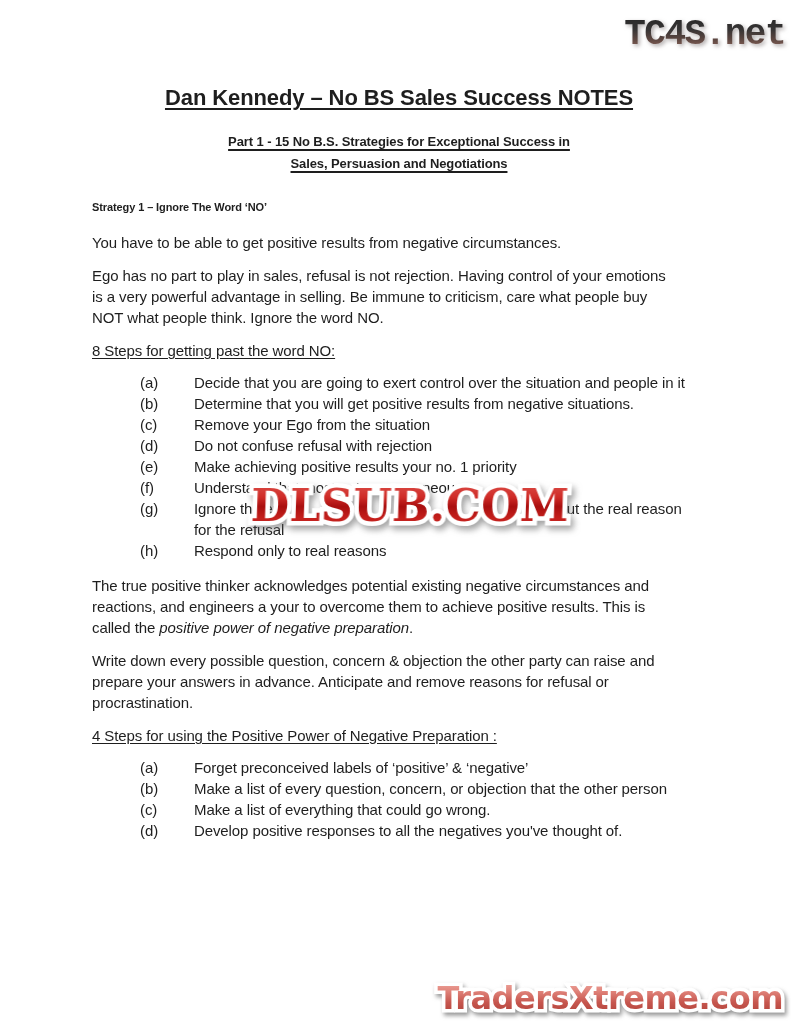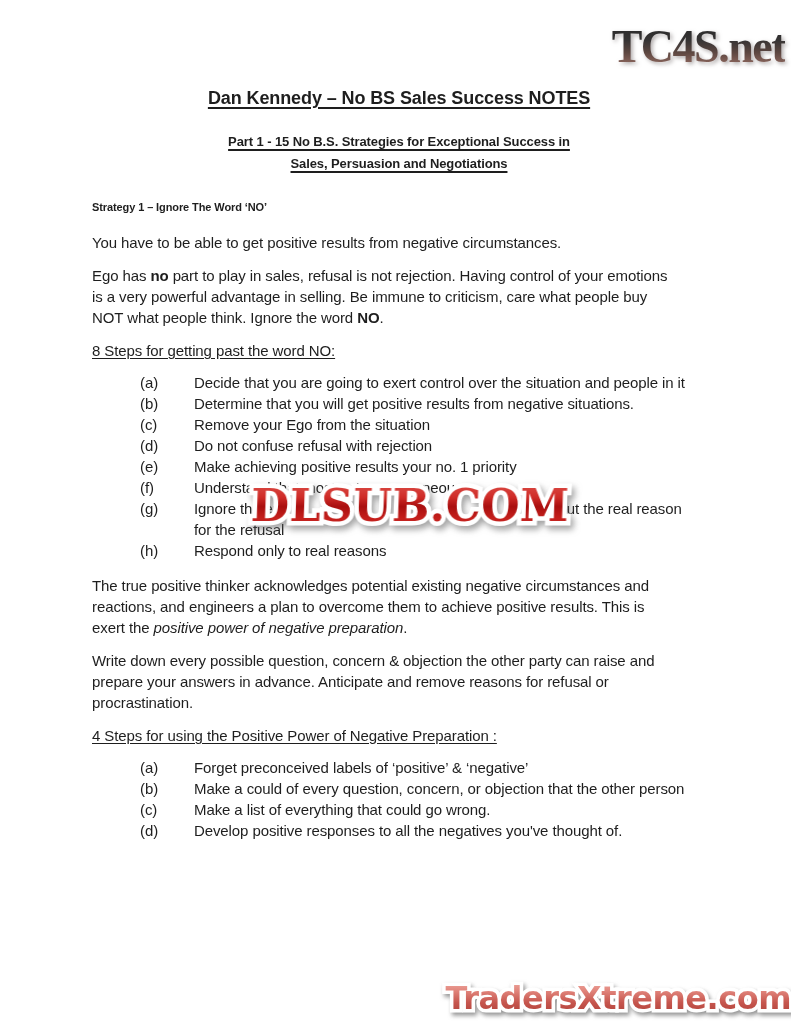--- a/index.html
+++ b/index.html
@@ -5,60 +5,60 @@
   html,body { margin:0; padding:0; background:#e8e8e8; }
   .page {
     position:relative; width:791px; height:1024px; margin:0 auto;
     background:#ffffff; overflow:hidden;
     font-family:"Liberation Sans", sans-serif; color:#1e1e1e;
   }
   .content {
     position:absolute; left:92px; top:86px; width:614px;
     font-size:15px; line-height:21px; letter-spacing:-0.1px;
   }
-  .doc-title { margin:0; text-align:center; font-size:18px; line-height:24px; font-weight:bold; }
+  .doc-title { margin:0; text-align:center; font-size:22px; line-height:24px; font-weight:bold; }
   .doc-title span, .subtitle span { text-decoration:underline; text-decoration-thickness:2px; text-underline-offset:3px; }
   .subtitle { margin:21px 0 0; text-align:center; font-size:13px; line-height:22px; font-weight:bold; }
   .strategy-heading { margin:22px 0 0; font-weight:bold; font-size:11px; line-height:21px; }
   .strategy-heading.second { margin-top:28px; }
   .para { margin:14px 0 0; }
   .para.tight { margin-top:12px; }
   .line { white-space:nowrap; }
   .list-heading { margin:12px 0 0; }
   .list-heading span { text-decoration:underline; text-underline-offset:2px; }
   ol.steps { list-style:none; margin:11px 0 0; padding:0 0 0 48px; }
   ol.steps li { display:flex; align-items:flex-start; }
   .marker { flex:0 0 30px; }
   .step-text { flex:1 1 auto;margin-left:24px; }
   .gap-spacer { display:inline-block; width:248px; height:1px; }
-  b { font-weight:bold; }
+  b { font-weight:normal; }
   i { font-style:italic; }
 
   
   .stamp { position:absolute; white-space:nowrap; line-height:1; }
   .stamp .outline { position:absolute; left:0; top:0; color:#ffffff; }
   .stamp .fill { position:relative; -webkit-background-clip:text; background-clip:text; color:transparent; }
 
   .tc4s {
-    top:24px; right:6px; font-size:46px; font-weight:bold; letter-spacing:-1.5px;
-    font-family:Liberation Serif, serif;
+    top:17px; right:6px; font-size:36px; font-weight:bold; letter-spacing:-1.5px;
+    font-family:Liberation Mono, monospace;
     filter:drop-shadow(2px 2px 2px rgba(110,100,100,0.55));
   }
   .tc4s .fill { background-image:linear-gradient(180deg,#272727 6%,#363434 38%,#5d4741 62%,#8c665d 85%,#9b766c 100%); }
 
   .dlsub {
     left:251px; top:484px; font-size:44px; font-weight:bold; letter-spacing:0.5px;
     font-family:"DejaVu Serif", serif; transform:skewX(-2deg);
     filter:drop-shadow(3px 4px 3px rgba(90,90,90,0.55));
   }
   .dlsub .outline { -webkit-text-stroke:9px #ffffff; }
   .dlsub .fill { background-image:linear-gradient(180deg,#dc4f49 4%,#cf2b27 34%,#a90f0f 52%,#c6201c 76%,#b01313 100%); }
 
   .traders {
-    right:0; bottom:10px; font-size:32px; font-weight:bold; letter-spacing:-0.5px;
+    right:8px; bottom:10px; font-size:32px; font-weight:bold; letter-spacing:-0.5px;
     font-family:"DejaVu Sans", sans-serif;
     filter:drop-shadow(2px 3px 2px rgba(80,80,80,0.6));
   }
   .traders .outline { -webkit-text-stroke:7px #ffffff; }
   .traders .fill { background-image:linear-gradient(180deg,#f0aba2 4%,#e0837a 32%,#c6564e 62%,#b4453d 88%,#ab3f38 100%); }
 </style>
 </head>
 <body>
 
 <div class="page">
@@ -126,43 +126,43 @@
       </li>
       <li>
           <span class="marker">(h)</span>
           <span class="step-text">Respond only to real reasons</span>
         </li>
     </ol>
 
 
     <div class="para">
       <div class="line">The true positive thinker acknowledges potential existing negative circumstances and</div>
-      <div class="line">reactions, and engineers a plan to overcome them to achieve positive results. This is</div>
-      <div class="line"><span>exert the </span><i>positive power of negative preparation</i><span>.</span></div>
+      <div class="line">reactions, and engineers a your to overcome them to achieve positive results. This is</div>
+      <div class="line"><span>called the </span><i>positive power of negative preparation</i><span>.</span></div>
     </div>
 
     <div class="para tight">
       <div class="line">Write down every possible question, concern &amp; objection the other party can raise and</div>
       <div class="line">prepare your answers in advance. Anticipate and remove reasons for refusal or</div>
       <div class="line">procrastination.</div>
     </div>
 
     <div class="list-heading">
       <span>4 Steps for using the Positive Power of Negative Preparation :</span>
     </div>
 
     <ol class="steps">
       <li>
           <span class="marker">(a)</span>
           <span class="step-text">Forget preconceived labels of ‘positive’ &amp; ‘negative’</span>
         </li>
       <li>
         <span class="marker">(b)</span>
         <span class="step-text">
-          <div class="line">Make a could of every question, concern, or objection that the other person</div>
+          <div class="line">Make a list of every question, concern, or objection that the other person</div>
         </span>
       </li>
       <li>
           <span class="marker">(c)</span>
           <span class="step-text">Make a list of everything that could go wrong.</span>
         </li>
       <li>
           <span class="marker">(d)</span>
           <span class="step-text">Develop positive responses to all the negatives you've thought of.</span>
         </li>

